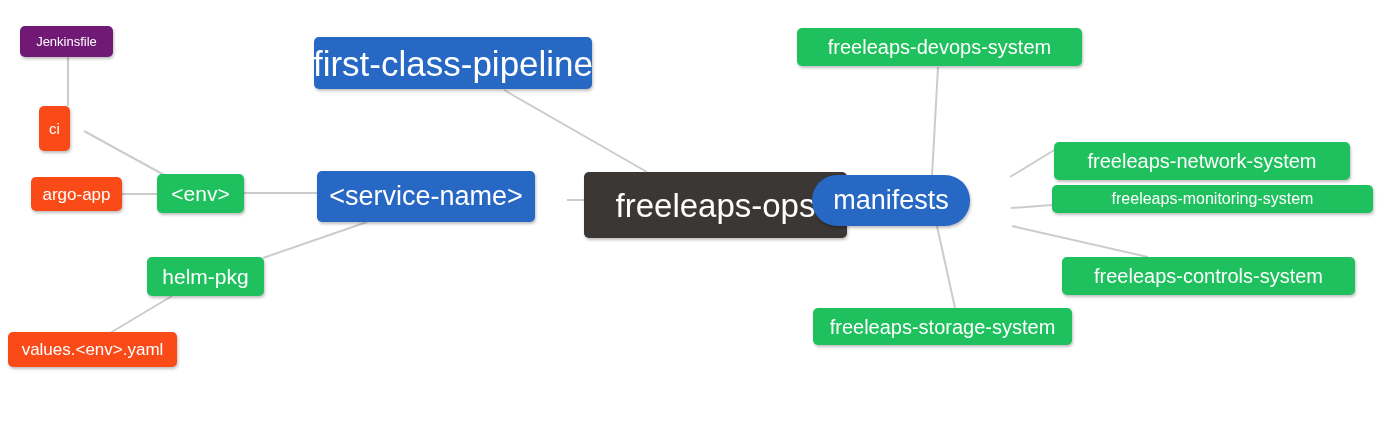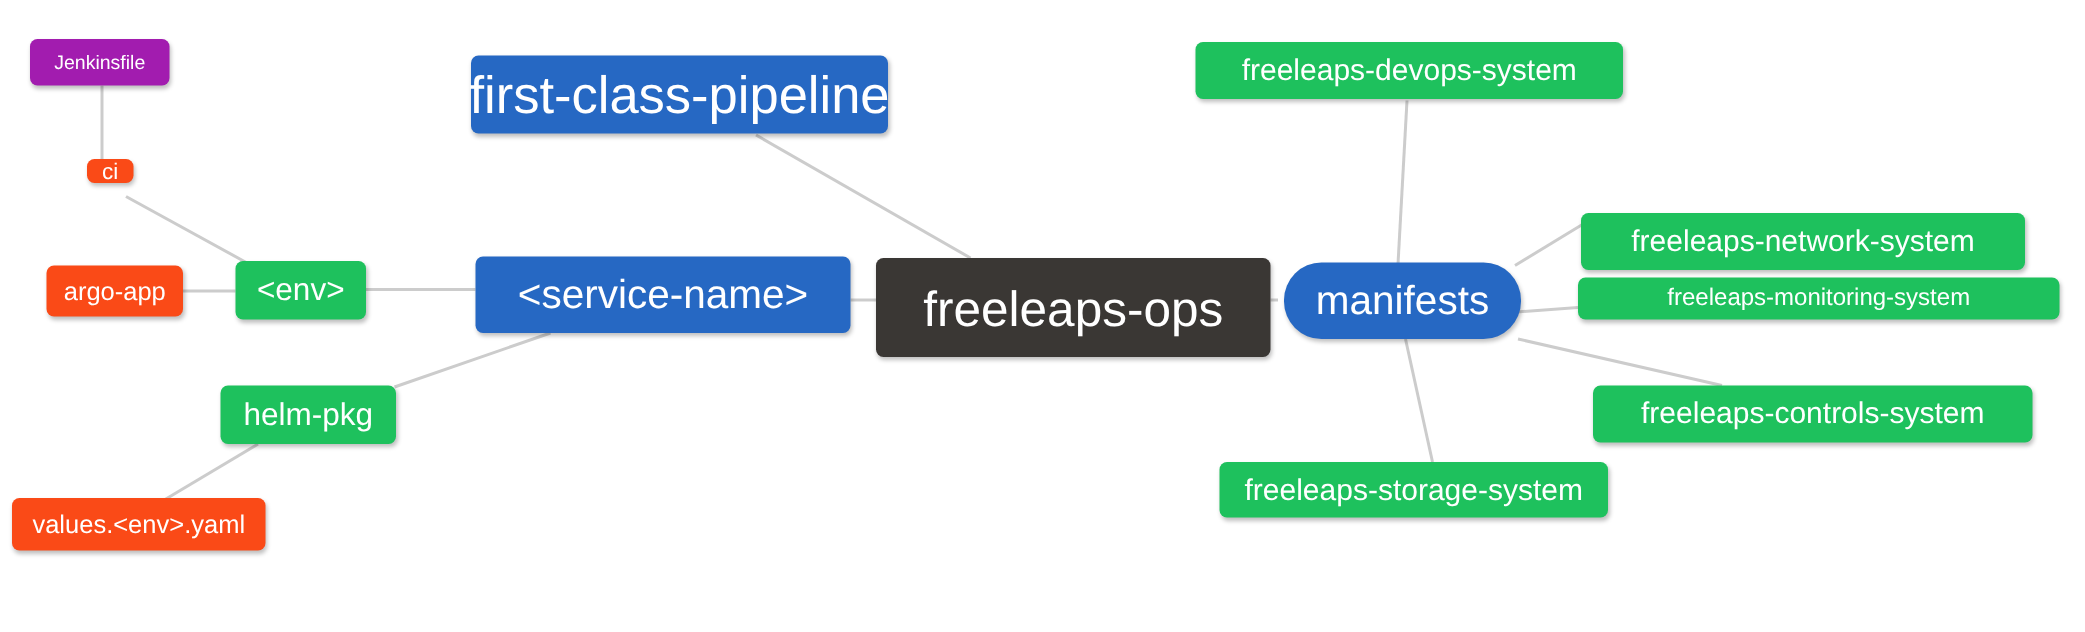--- a/index.html
+++ b/index.html
@@ -34,34 +34,34 @@
     border-radius: 5px;
     box-shadow: 1px 2px 3px rgba(0,0,0,0.25);
     white-space: nowrap;
     cursor: pointer;
     box-sizing: border-box;
     line-height: 1;
   }
   .bg-root   { background: #3a3734; }
   .bg-blue   { background: #2668c3; }
   .bg-green  { background: #1ec15d; text-align: right; }
-  .bg-orange { background: #a21caf; }
+  .bg-orange { background: #701a75; }
   .bg-red    { background: #fa4a17; }
 
   
   #n-jenkinsfile { left: 20px;  top: 26px;  width: 93px;  height: 31px; font-size: 13px; }
-  #n-ci          { left: 58px;  top: 106px; width: 31px;  height: 16px; font-size: 15px; }
+  #n-ci          { left: 39px;  top: 106px; width: 31px;  height: 45px; font-size: 15px; }
   #n-argo        { left: 31px;  top: 177px; width: 91px;  height: 34px; font-size: 17px; }
   #n-env         { left: 157px; top: 174px; width: 87px;  height: 39px; font-size: 21px; }
   #n-helm        { left: 147px; top: 257px; width: 117px; height: 39px; font-size: 21px; }
   #n-values      { left: 8px;   top: 332px; width: 169px; height: 35px; font-size: 17px; }
   #n-pipeline    { left: 314px; top: 37px;  width: 278px; height: 52px; font-size: 35px; }
-  #n-service     { left: 317px; top: 171px; width: 250px; height: 51px; font-size: 27px; }
+  #n-service     { left: 317px; top: 171px; width: 218px; height: 51px; font-size: 27px; }
   #n-ops         { left: 584px; top: 172px; width: 263px; height: 66px; font-size: 33px; }
-  #n-manifests   { left: 856px; top: 175px; width: 158px; height: 51px; font-size: 27px; border-radius: 25px; }
+  #n-manifests   { left: 812px; top: 175px; width: 158px; height: 51px; font-size: 27px; border-radius: 25px; }
   #n-devops      { left: 797px; top: 28px;  width: 285px; height: 38px; font-size: 20px; }
   #n-network     { left: 1054px;top: 110px; width: 296px; height: 38px; font-size: 20px; margin-top: 32px; }
   #n-monitoring  { left: 1052px;top: 185px; width: 321px; height: 28px; font-size: 16px; }
   #n-controls    { left: 1062px;top: 257px; width: 293px; height: 38px; font-size: 20px; }
   #n-storage     { left: 813px; top: 308px; width: 259px; height: 37px; font-size: 20px; }
 </style>
 </head>
 <body>
 
 <div id="canvas">

